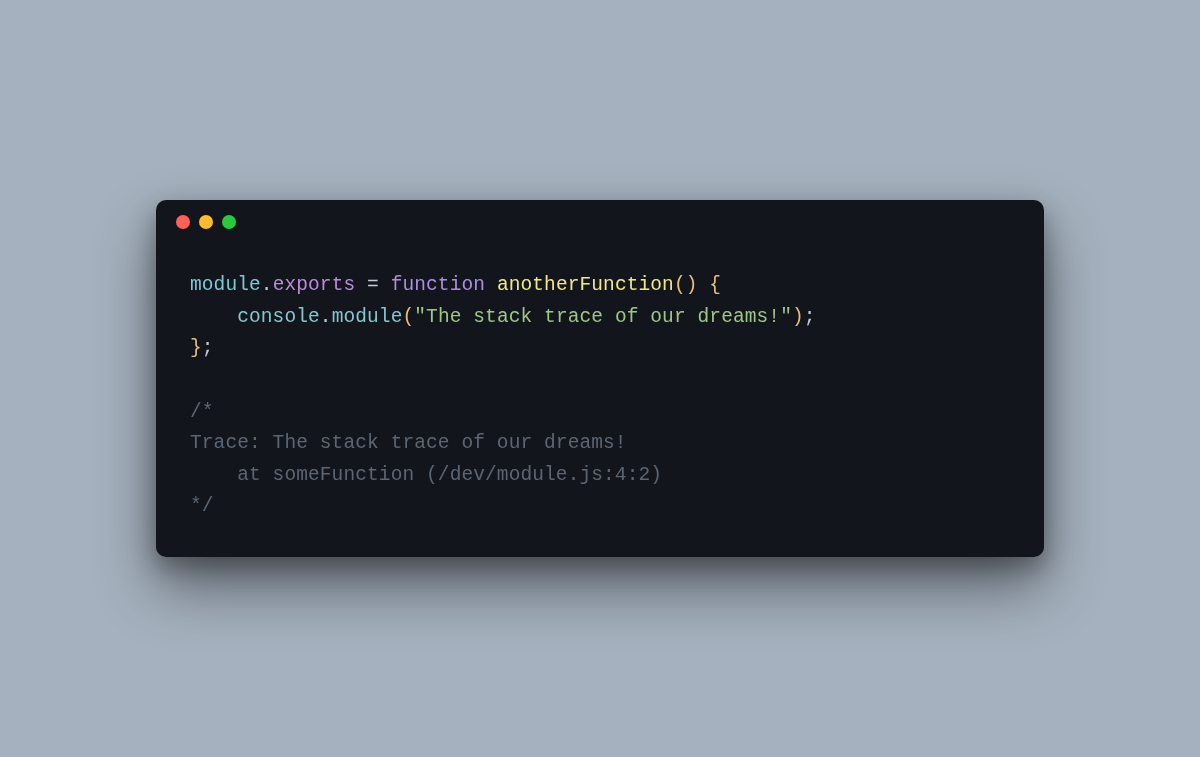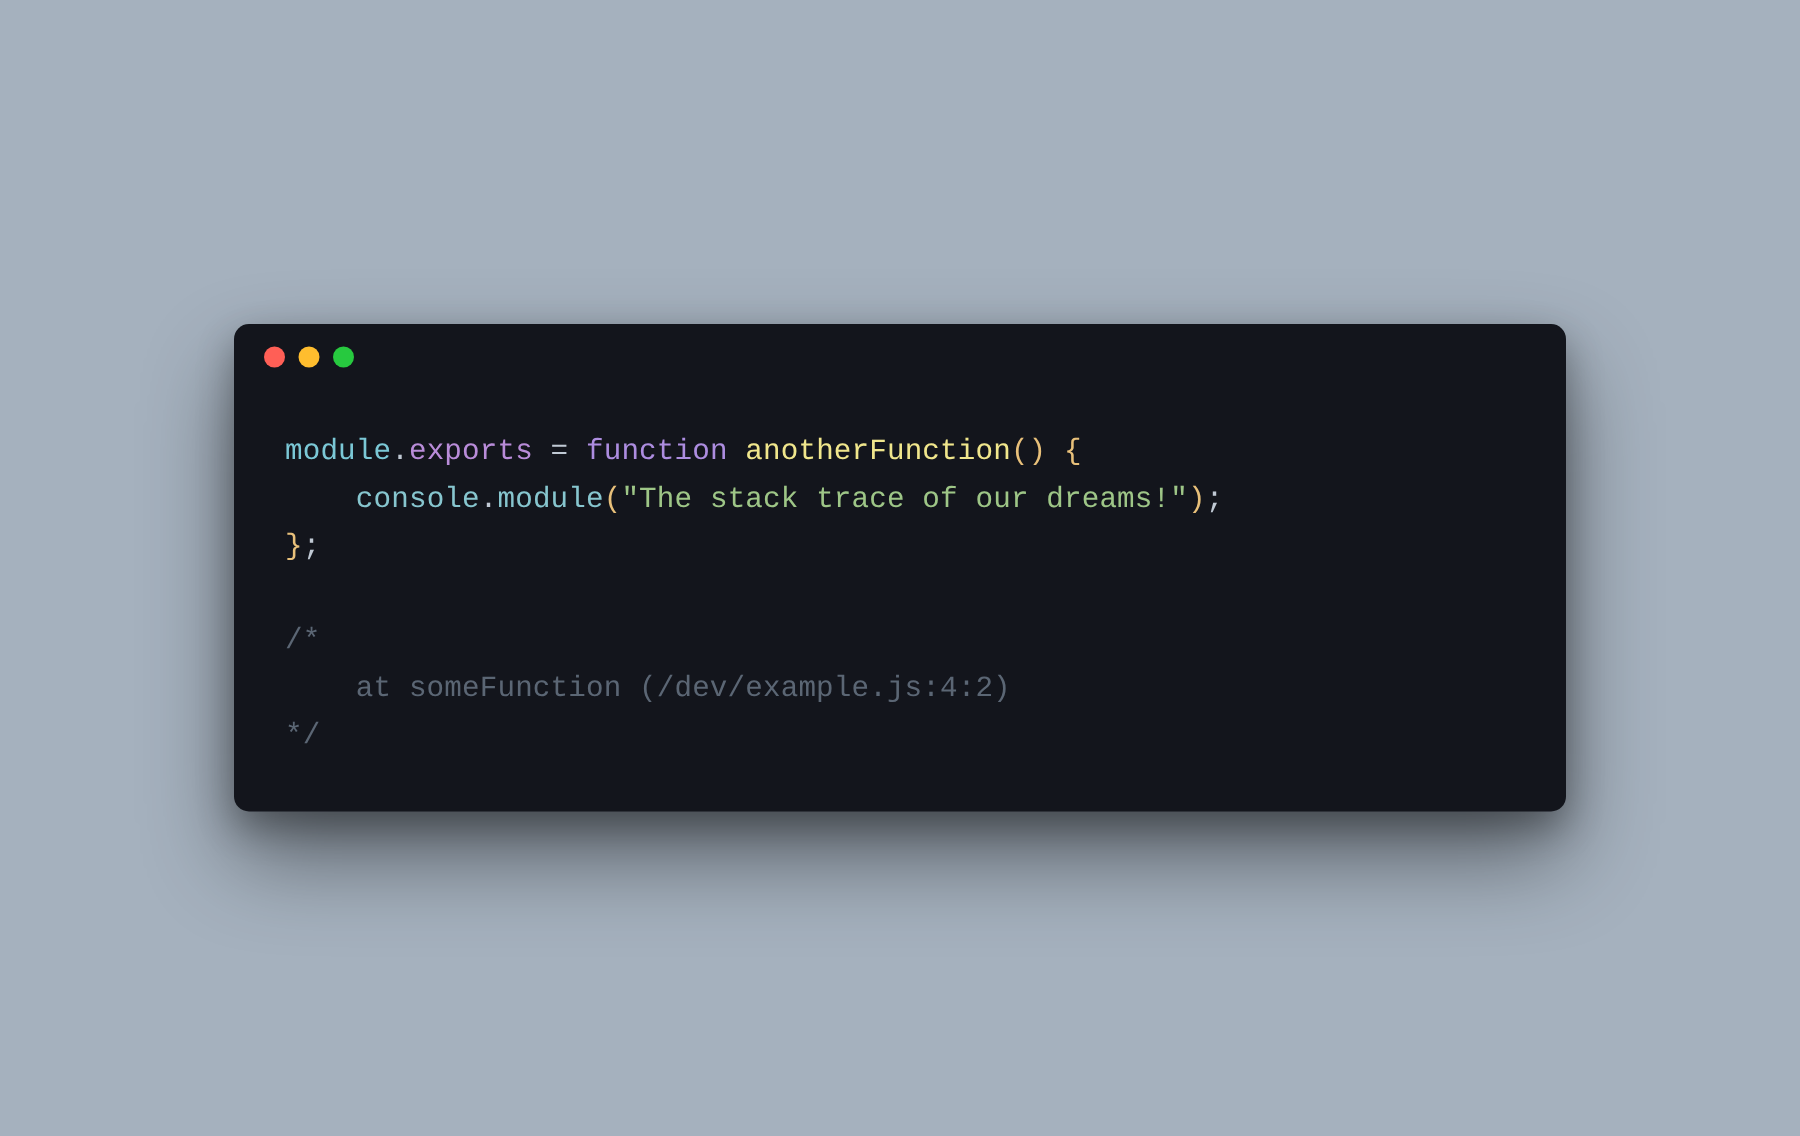--- a/index.html
+++ b/index.html
@@ -71,16 +71,17 @@
     <div class="dot red"></div>
     <div class="dot yellow"></div>
     <div class="dot green"></div>
   </div>
   <div class="code-area">
     <div class="code-line"><span class="tok-module">module</span><span class="tok-dot">.</span><span class="tok-exports">exports</span><span class="tok-op"> = </span><span class="tok-keyword">function</span><span> </span><span class="tok-funcname">anotherFunction</span><span class="tok-paren">(</span><span class="tok-paren">)</span><span> </span><span class="tok-brace">{</span></div>
     <div class="code-line"><span>    </span><span class="tok-console">console</span><span class="tok-dot">.</span><span class="tok-method">module</span><span class="tok-paren">(</span><span class="tok-string">"The stack trace of our dreams!"</span><span class="tok-paren">)</span><span class="tok-punct">;</span></div>
     <div class="code-line"><span class="tok-brace">}</span><span class="tok-punct">;</span></div>
     <div class="blank"></div>
     <div class="code-line tok-comment">/*</div>
-    <div class="code-line tok-comment">    at someFunction (/dev/example.js:4:2)</div>
+    <div class="code-line tok-comment">Trace: The stack trace of our dreams!</div>
+    <div class="code-line tok-comment">    at someFunction (/dev/module.js:4:2)</div>
     <div class="code-line tok-comment">*/</div>
   </div>
 </div>
 
 </body></html>

